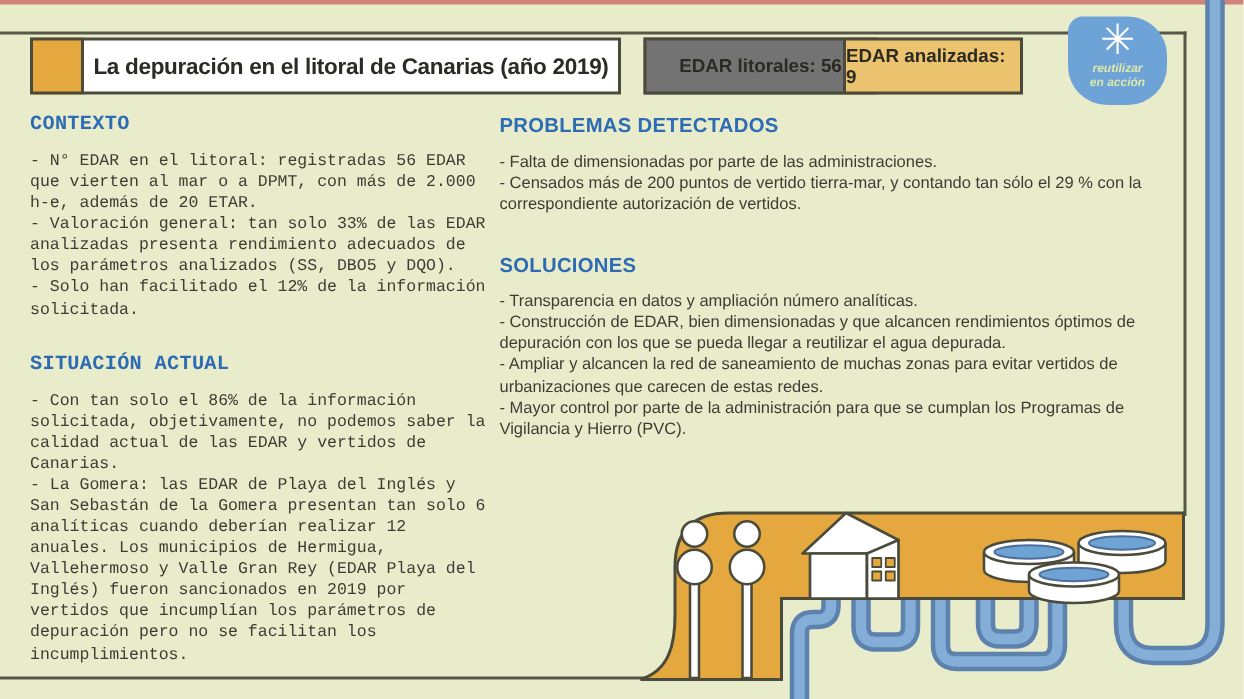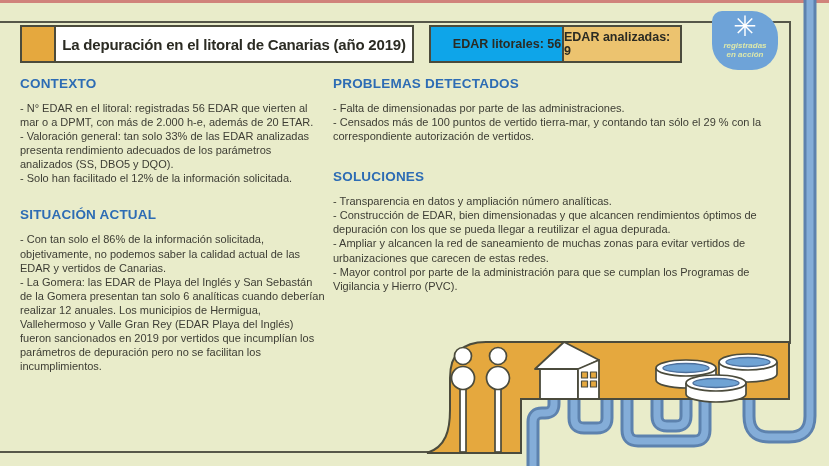--- a/index.html
+++ b/index.html
@@ -22,33 +22,33 @@
     background:#ffffff; border:2px solid #4b4b3c; box-sizing:border-box;
     display:flex; align-items:center; justify-content:center;
     font-weight:bold; font-size:15px; letter-spacing:-0.2px; color:#2b2b23;
   }
   .stat {
     position:absolute; top:25px; height:38px;
     border:2px solid #4b4b3c; box-sizing:border-box;
     display:flex; align-items:center; justify-content:center;
     font-weight:bold; font-size:12.5px; color:#2b2b23;
   }
-  .stat1 { left:429px; width:156px; background:#0ea5e9; }
+  .stat1 { left:429px; width:156px; background:#737373; }
   .stat2 { left:562px; width:120px; background:#ecc36f; }
 
   .logo {
     position:absolute; left:712px; top:11px; width:66px; height:59px;
     background:#6ea3d8; border-radius:10px 26px 26px 26px;
     display:flex; flex-direction:column; align-items:center;
   }
   .logo-star { font-size:28px; line-height:30px; color:#ffffff; margin-top:1px; }
   .logo-text { font-size:8px; font-style:italic; font-weight:bold; color:#dde8ab;
                line-height:8.5px; text-align:center; }
 
-  .col-left  { position:absolute; left:20px;  top:76px; width:306px; }
+  .col-left  { position:absolute; left:20px;  top:76px; width:306px;font-family:Liberation Mono, monospace; }
   .col-right { position:absolute; left:333px; top:76px; width:458px; }
   .heading {
     font-size:13.5px; font-weight:bold; color:#2d6cb4;
     margin:0 0 10px 0; letter-spacing:0.2px;
   }
   .heading.gap { margin-top:22px; }
   .col-right .heading.gap { margin-top:26px; }
   .item { font-size:11px; color:#3d3d34; line-height:1.28; margin:0; }
 
   #illustration { position:absolute; left:0; top:0; pointer-events:none; }
@@ -64,40 +64,40 @@
   <div class="line-bottom"></div>
 
   <div class="hdr-square"></div>
   <div class="hdr-title">La depuración en el litoral de Canarias (año 2019)</div>
   <div class="stat stat1">EDAR litorales: 56</div>
   <div class="stat stat2">EDAR analizadas: 9</div>
 
   <div class="logo">
     <div class="logo-star">✳</div>
     <div class="logo-text">
-      <div>registradas</div>
+      <div>reutilizar</div>
       <div>en acción</div>
     </div>
   </div>
 
   <div class="col-left">
     <h2 class="heading">CONTEXTO</h2>
     <p class="item">- N° EDAR en el litoral: registradas 56 EDAR que vierten al mar o a DPMT, con más de 2.000 h-e, además de 20 ETAR.</p>
     <p class="item">- Valoración general: tan solo 33% de las EDAR analizadas presenta rendimiento adecuados de los parámetros analizados (SS, DBO5 y DQO).</p>
     <p class="item">- Solo han facilitado el 12% de la información solicitada.</p>
 
     <h2 class="heading gap">SITUACIÓN ACTUAL</h2>
     <p class="item">- Con tan solo el 86% de la información solicitada, objetivamente, no podemos saber la calidad actual de las EDAR y vertidos de Canarias.</p>
     <p class="item">- La Gomera: las EDAR de Playa del Inglés y San Sebastán de la Gomera presentan tan solo 6 analíticas cuando deberían realizar 12 anuales. Los municipios de Hermigua, Vallehermoso y Valle Gran Rey (EDAR Playa del Inglés) fueron sancionados en 2019 por vertidos que incumplían los parámetros de depuración pero no se facilitan los incumplimientos.</p>
   </div>
 
   <div class="col-right">
     <h2 class="heading">PROBLEMAS DETECTADOS</h2>
     <p class="item">- Falta de dimensionadas por parte de las administraciones.</p>
-    <p class="item">- Censados más de 100 puntos de vertido tierra-mar, y contando tan sólo el 29 % con la correspondiente autorización de vertidos.</p>
+    <p class="item">- Censados más de 200 puntos de vertido tierra-mar, y contando tan sólo el 29 % con la correspondiente autorización de vertidos.</p>
 
     <h2 class="heading gap">SOLUCIONES</h2>
     <p class="item">- Transparencia en datos y ampliación número analíticas.</p>
     <p class="item">- Construcción de EDAR, bien dimensionadas y que alcancen rendimientos óptimos de depuración con los que se pueda llegar a reutilizar el agua depurada.</p>
     <p class="item">- Ampliar y alcancen la red de saneamiento de muchas zonas para evitar vertidos de urbanizaciones que carecen de estas redes.</p>
     <p class="item">- Mayor control por parte de la administración para que se cumplan los Programas de Vigilancia y Hierro (PVC).</p>
   </div>
 
   <svg id="illustration" width="829" height="466" viewBox="0 0 829 466">
 

